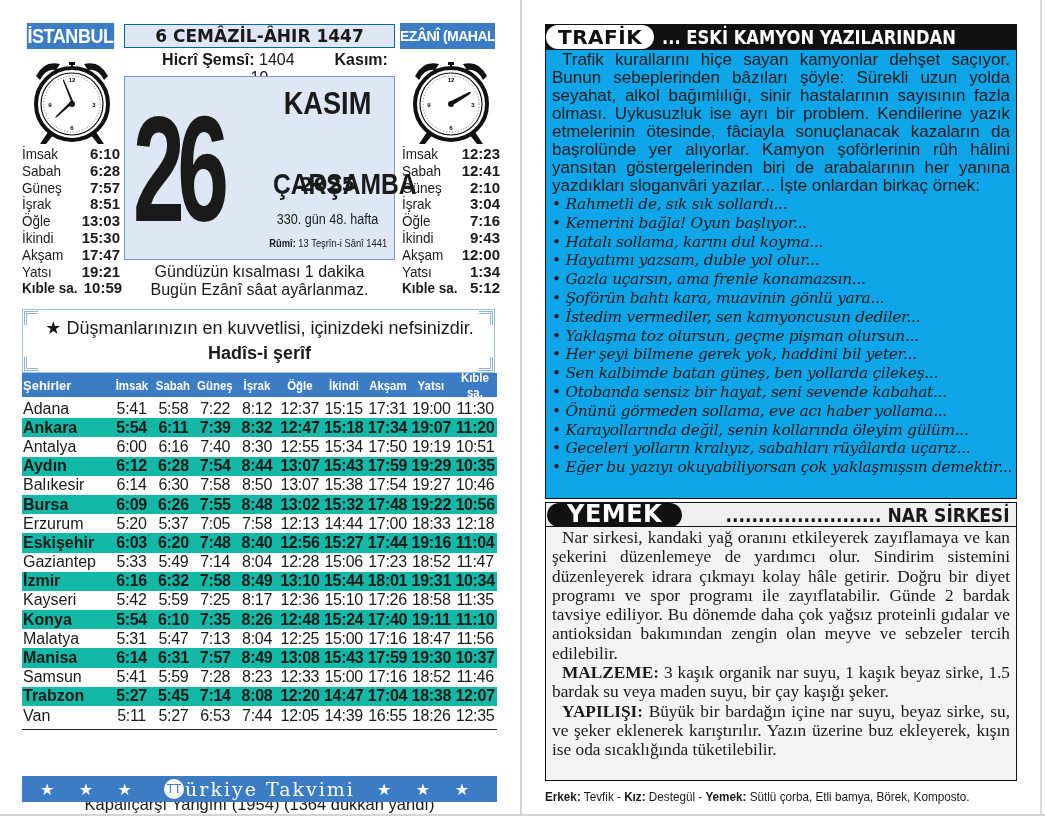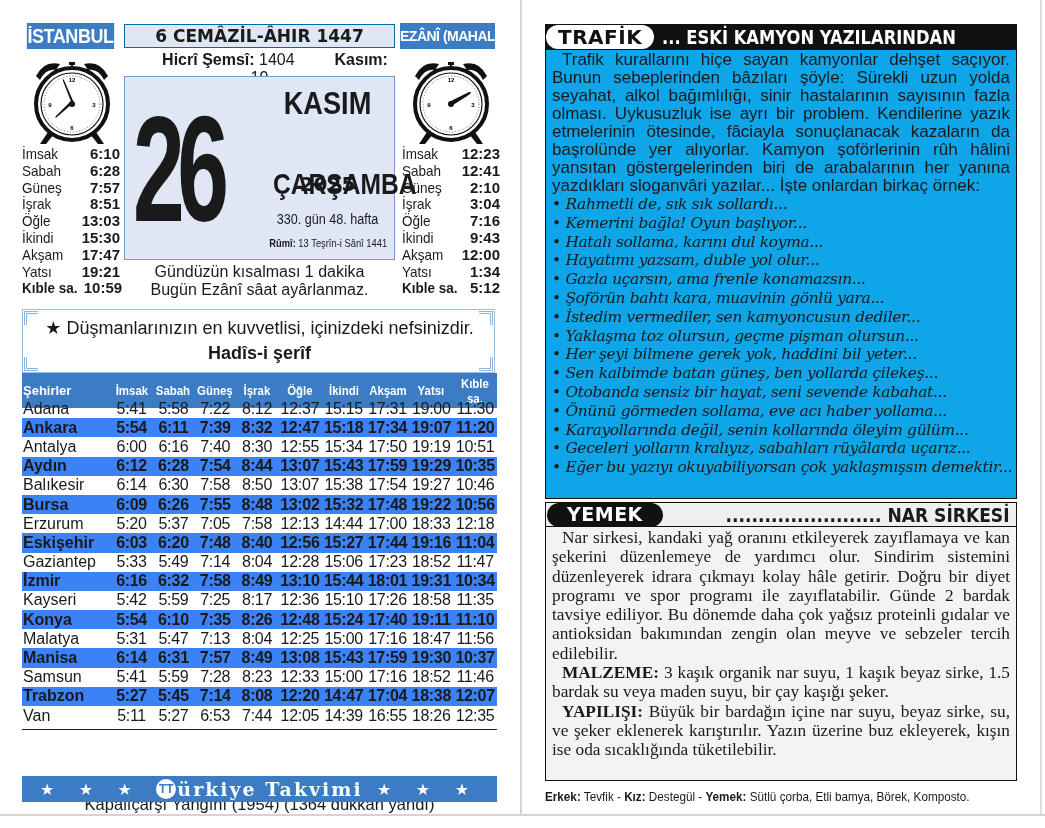--- a/index.html
+++ b/index.html
@@ -49,55 +49,55 @@
 
   .quote-box { position: absolute; left: 22px; top: 309px; width: 473px; height: 64px; border: 1px solid #9bbfe0; background: #fff; }
   .quote-box .corner { position: absolute; width: 14px; height: 14px; border-color: #8fb4d8; border-style: double; }
   .corner.tl { left: 1px; top: 1px; border-width: 3px 0 0 3px; }
   .corner.tr { right: 1px; top: 1px; border-width: 3px 3px 0 0; }
   .corner.bl { left: 1px; bottom: 1px; border-width: 0 0 3px 3px; }
   .corner.br { right: 1px; bottom: 1px; border-width: 0 3px 3px 0; }
   .quote-text { position: absolute; left: 20px; top: 6px; width: 433px; text-align: center; font-size: 18px; line-height: 25px; }
   .quote-text b { font-weight: bold; }
 
-  .table-header { position: absolute; left: 22px; top: 373px; width: 475px; height: 35px; background: #3b7cc4; color: #fff;
+  .table-header { position: absolute; left: 22px; top: 373px; width: 475px; height: 24px; background: #3b7cc4; color: #fff;
     font-size: 13px; font-weight: bold; display: flex; align-items: center; }
   .table-body { position: absolute; left: 22px; top: 399px; width: 475px; }
   .city-row { display: flex; height: 19.2px; align-items: center; font-size: 16px; }
-  .city-row.alt { background: #3b82f6; font-weight: bold; justify-content: space-between; }
+  .city-row.alt { background: #14b8a6; font-weight: bold; justify-content: space-between; }
   .col-city { width: 89px; padding-left: 1px; white-space: nowrap; }
   .col-t { width: 42px; text-align: center; letter-spacing: -0.3px; }
   .col-t.w { width: 44px; }
   .th-city { width: 89px; padding-left: 1px; }
   .th-t { width: 42px; text-align: center; transform: scaleX(0.88); }
   .th-t.w { width: 44px; }
   .table-rule { position: absolute; left: 22px; top: 729px; width: 475px; height: 1px; background: #222; }
 
   .events { position: absolute; left: 22px; top: 733px; width: 475px; text-align: center; font-size: 16.5px; line-height: 20px; margin-top: 41px; }
   .footer-band { position: absolute; left: 22px; top: 776px; width: 475px; height: 26px; background: #3b7cc4; color: #fff;
     display: flex; align-items: center; justify-content: space-between; padding: 0 18px; }
   .footer-band .stars { font-size: 16px; letter-spacing: 10px; }
-  .footer-band .brand { font-family: "DejaVu Serif", serif; font-weight: bold; font-size: 19px; letter-spacing: 2px; display: flex; align-items: center; justify-content: space-between; }
+  .footer-band .brand { font-family: "DejaVu Serif", serif; font-weight: normal; font-size: 19px; letter-spacing: 2px; display: flex; align-items: center; justify-content: space-between; }
   .brand-logo { display: inline-block; width: 20px; height: 20px; border-radius: 50%; background: #fff; color: #3b7cc4; font-size: 12px;
     text-align: center; line-height: 20px; margin-right: 1px; font-family: "Liberation Sans", sans-serif; letter-spacing: 0; }
 
   
   .trafik-header { position: absolute; left: 545px; top: 24px; width: 472px; height: 26px; background: #111; color: #fff; display: flex; align-items: center; }
   .pill { background: #fff; color: #111; border-radius: 14px; height: 24px; line-height: 24px; font-weight: bold; font-size: 20px;
     font-family: "DejaVu Sans", sans-serif; padding: 0 12px; margin-left: 1px; letter-spacing: 0.5px; }
   .trafik-title { font-weight: bold; font-size: 19px; font-family: "DejaVu Sans", sans-serif; margin-left: 8px; white-space: nowrap; transform: scaleX(0.86); transform-origin: left; }
   .trafik-box { position: absolute; left: 545px; top: 50px; width: 472px; height: 449px; border: 1px solid #111; border-top: none; background: #0ea5e9; padding: 1px 6px; }
   .trafik-intro { font-size: 17px; line-height: 18px; text-align: justify; text-indent: 10px; font-family: "Liberation Sans", sans-serif; transform: scaleX(1); }
   .slogan-list { list-style: none; }
   .slogan { font-family: "DejaVu Serif", serif; font-style: italic; font-size: 15.4px; line-height: 18.8px; white-space: nowrap; letter-spacing: -0.3px; }
   .slogan::before { content: "• "; font-style: normal; }
 
   .yemek-header { position: absolute; left: 545px; top: 502px; width: 472px; height: 25px; border: 1px solid #111; border-bottom: 1px solid #111;
     background: #efefef; display: flex; align-items: center; justify-content: space-between; }
-  .pill-dark { background: #111; color: #fff; border-radius: 13px; height: 24px; line-height: 23px; font-weight: bold; font-size: 19px;
+  .pill-dark { background: #111; color: #fff; border-radius: 13px; height: 24px; line-height: 23px; font-weight: bold; font-size: 24px;
     font-family: "DejaVu Sans", sans-serif; padding: 0 20px; margin-left: 1px; letter-spacing: 0.5px; }
   .yemek-title { font-weight: bold; font-size: 19px; font-family: "DejaVu Sans", sans-serif; margin-right: 6px; white-space: nowrap; transform: scaleX(0.9); transform-origin: right; }
   .yemek-box { position: absolute; left: 545px; top: 527px; width: 472px; height: 254px; border: 1px solid #111; border-top: none; background: #f3f3f3;
     padding: 1px 6px; font-family: "Liberation Serif", serif; font-size: 17.3px; line-height: 19.3px; text-align: justify; }
   .yemek-box p { text-indent: 10px; }
   .yemek-box b { font-weight: bold; }
 
   .names-line { position: absolute; left: 545px; top: 789px; font-size: 13px; white-space: nowrap; transform: scaleX(0.9); transform-origin: left; }
   .names-line b { font-weight: bold; }
 </style>

